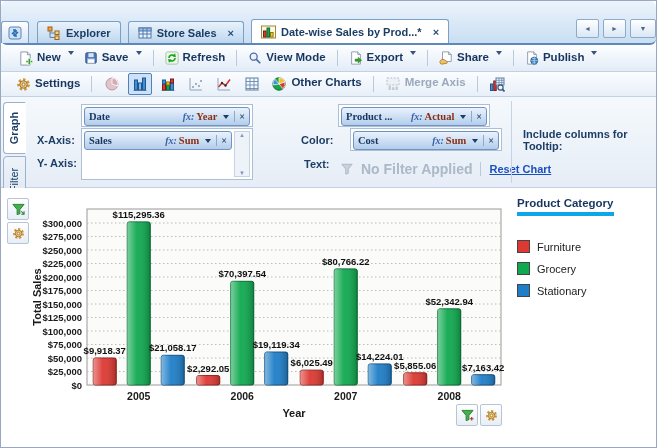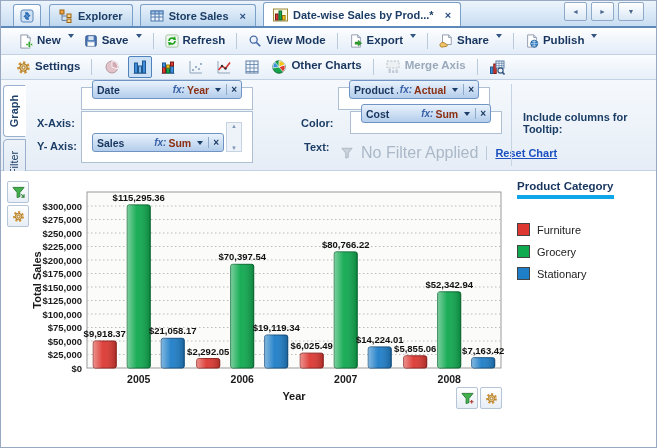--- a/index.html
+++ b/index.html
@@ -1,19 +1,19 @@
 <!DOCTYPE html>
 <html><head>
 <meta charset="utf-8">
 <style>
   html,body{margin:0;padding:0;background:#f2f1ee;font-family:"Liberation Sans",sans-serif;}
   .window{position:relative;width:655px;height:446px;margin:0;border:1px solid #98a8c0;background:#fff;overflow:hidden;}
 
   
-  .tabbar{position:relative;height:27px;background:linear-gradient(#ecf4fc,#c9def2);border-bottom:2px solid #5e88ba;display:flex;align-items:flex-end;padding:0 12px;box-sizing:border-box;}
+  .tabbar{position:relative;height:44px;background:linear-gradient(#ecf4fc,#c9def2);border-bottom:2px solid #5e88ba;display:flex;align-items:flex-end;padding:0 0;box-sizing:border-box;border-radius:6px;}
   .minitab{width:26px;height:21px;margin-right:8px;border:1px solid #7aa0c8;border-bottom:none;border-radius:3px 3px 0 0;background:linear-gradient(#ffffff,#d4e5f6);display:flex;align-items:center;justify-content:center;cursor:pointer;}
   .tab{display:flex;align-items:center;gap:5px;padding:0 9px;height:21px;border:1px solid #7aa0c8;border-bottom:none;border-radius:3px 3px 0 0;background:linear-gradient(#e9f2fb,#bed7ee);margin-right:7px;font-size:11px;color:#1c3e66;font-weight:bold;white-space:nowrap;cursor:pointer;}
   .tab.active{background:#fff;height:23px;}
   .tab .closex{color:#2c4f85;font-weight:bold;font-size:11px;margin-left:6px;cursor:pointer;}
   .tabscroll{margin-left:auto;display:flex;gap:4px;align-items:center;padding-bottom:5px;}
   .sbtn{width:21px;height:17px;border:1px solid #8fa9c8;border-radius:2px;background:linear-gradient(#ffffff,#d9e7f5);font-size:7px;color:#4b688c;display:flex;align-items:center;justify-content:center;cursor:pointer;}
 
   
   .toolbar{height:26px;background:linear-gradient(#fdfeff,#e2ecf7);border-bottom:1px solid #c2d2e4;display:flex;align-items:center;padding:0 12px;font-size:11.5px;color:#17355e;font-weight:bold;}
   .tbtn{display:flex;gap:4px;padding:2px 5px;border-radius:2px;cursor:pointer;white-space:nowrap;}
@@ -23,30 +23,30 @@
   .ibtn{display:flex;align-items:center;justify-content:center;padding:2px 3px;border:1px solid transparent;border-radius:2px;margin:0 2px;cursor:pointer;}
   .ibtn.selected{border:1px solid #4f81bd;background:#cde2f6;}
   .disabledtxt{color:#9aa9ba;font-weight:bold;}
 
   
   .config{position:relative;height:90px;background:linear-gradient(#f5f9fd,#e6edf6);border-bottom:1px solid #c2d2e4;}
   .vtab{position:absolute;left:2px;width:21px;border:1px solid #9ab0cc;background:linear-gradient(#eef3f9,#dde6f1);border-radius:4px 0 0 4px;display:flex;align-items:center;justify-content:center;font-size:11px;color:#1c3e66;cursor:pointer;}
   .vtab span{transform:rotate(-90deg);white-space:nowrap;}
   .vtab.active{background:#fff;font-weight:bold;border-right:1px solid #fff;}
   .cfg-label{position:absolute;font-size:11px;font-weight:bold;color:#1c3e66;margin-top:25px;}
-  .pillbox{position:absolute;background:#fff;border:1px solid #aebfd4;padding:10px;display:flex;align-items:flex-end;box-sizing:border-box;}
+  .pillbox{position:absolute;background:#fff;border:1px solid #aebfd4;padding:2px;display:flex;align-items:flex-start;box-sizing:border-box;font-family:Liberation Serif, serif;}
   .pill{display:flex;align-items:center;height:17px;border:1px solid #6f94c4;border-radius:3px;background:linear-gradient(#e9f2fc,#b3cdeb);padding:0 4px;font-size:10.5px;flex:1;min-width:0;}
   .pill .fname{color:#17355e;font-weight:bold;flex:1;white-space:nowrap;overflow:hidden;}
   .pill .fx{font-style:italic;color:#3a62a8;font-weight:bold;margin:0 2px;font-size:10px;}
   .pill .fval{color:#8a2f12;font-weight:bold;white-space:nowrap;margin-right:6px;}
   .pill .pcaret{width:0;height:0;border-left:3px solid transparent;border-right:3px solid transparent;border-top:4px solid #1c3e66;margin-right:5px;cursor:pointer;}
   .pill .px{color:#17355e;font-weight:bold;font-size:10px;border-left:1px solid #8fa9c8;padding-left:4px;cursor:pointer;}
   .scrollcol{width:14px;margin-left:2px;background:#eef3f9;border:1px solid #c5d3e2;display:flex;flex-direction:column;justify-content:space-between;align-items:center;font-size:6px;color:#7f97b5;align-self:stretch;}
   .linklike{font-size:11px;font-weight:bold;color:#1a50c0;text-decoration:underline;cursor:pointer;}
-  .mutedlink{font-size:16px;font-weight:normal;color:#aab8c8;}
+  .mutedlink{font-size:14px;font-weight:bold;color:#aab8c8;}
   .cfg-divider{position:absolute;top:4px;bottom:4px;width:1px;background:#c5d3e2;}
 
   
   .chartsec{position:relative;height:276px;background:#fff;}
   .sidebtn{position:absolute;width:20px;height:20px;border:1px solid #b5c4d6;border-radius:2px;background:linear-gradient(#ffffff,#e7eef6);display:flex;align-items:center;justify-content:center;cursor:pointer;}
   .legend{position:absolute;left:516px;top:9px;font-size:11.5px;color:#17355e;}
   .legend .ltitle{font-weight:bold;border-bottom:4px solid #0ea5e9;padding-bottom:3px;margin-bottom:24px;white-space:nowrap;}
   .legend .litem{display:flex;align-items:center;gap:7px;margin:9px 0;font-size:11px;color:#222;}
   .legend .swatch{width:11px;height:11px;border:1px solid #444;}
 </style>

